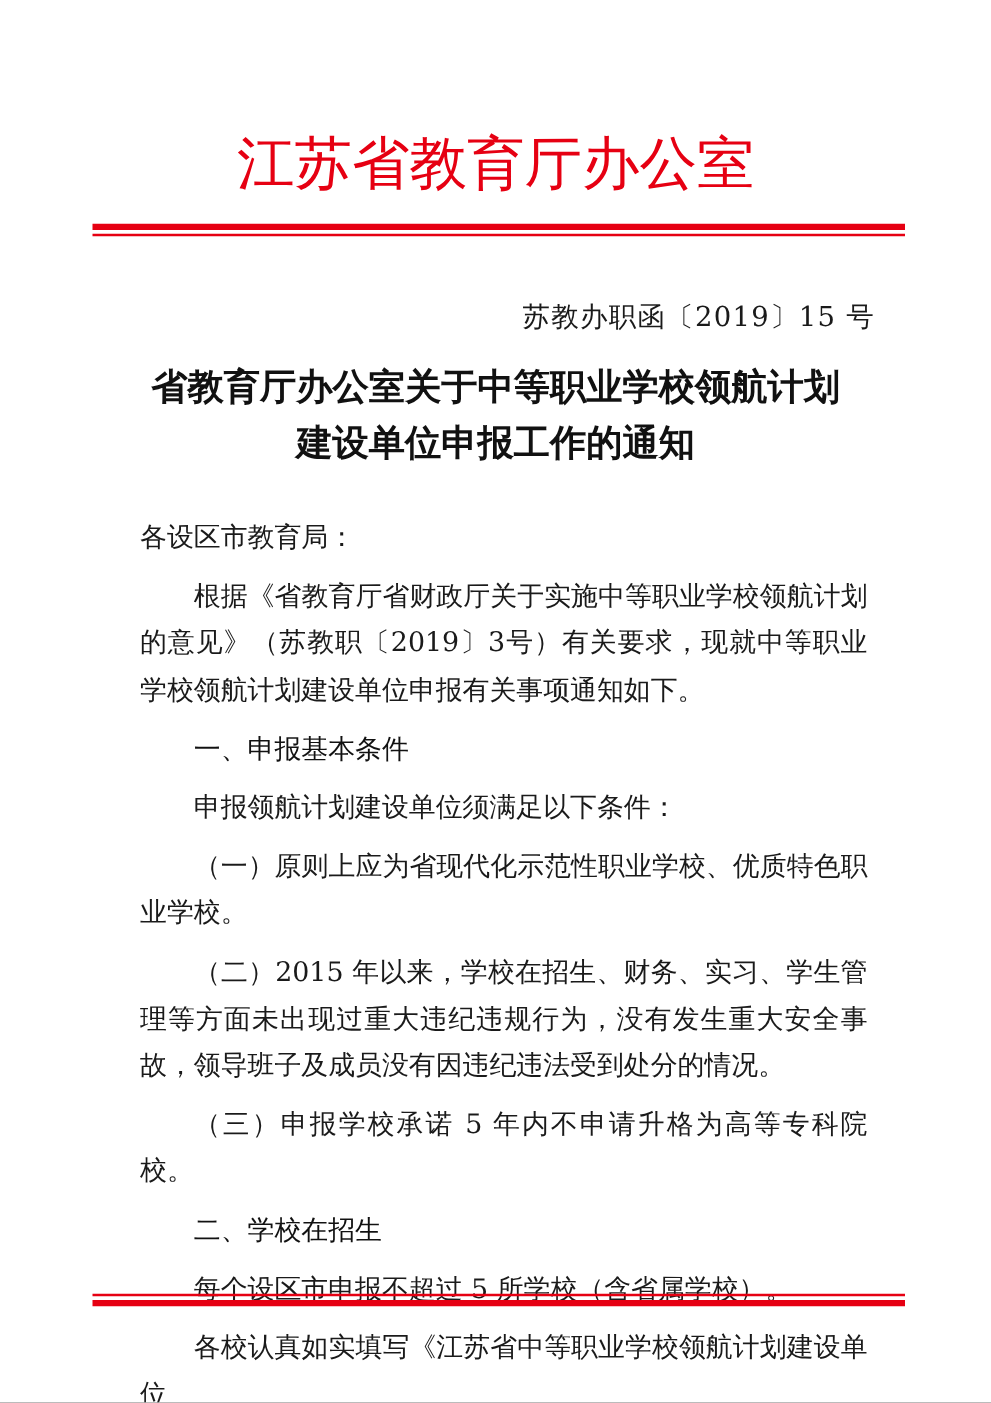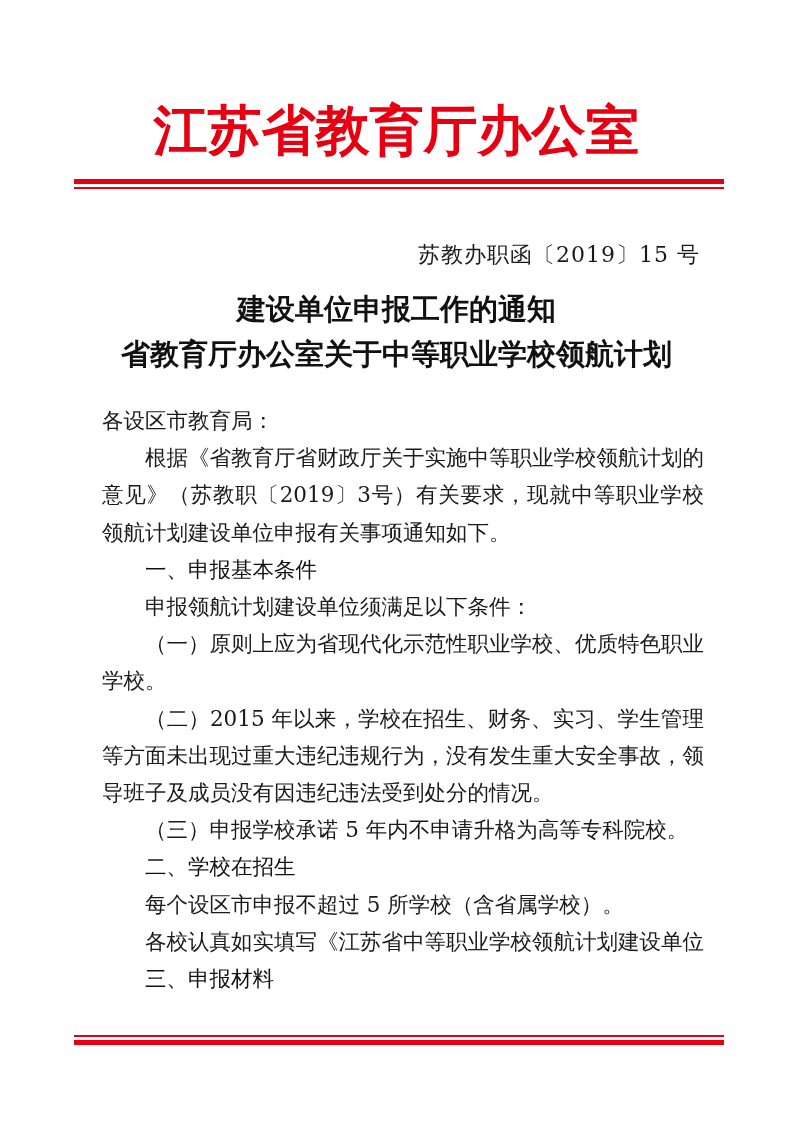--- a/index.html
+++ b/index.html
@@ -14,22 +14,22 @@
     font-family: "DejaVu Serif", "Liberation Serif", serif;
     color: #1a1a1a;
   }
   .letterhead {
     position: absolute;
     top: 94px;
     left: 0;
     width: 100%;
     text-align: center;
     font-family: "DejaVu Serif", "Liberation Serif", serif;
-    font-weight: bold;
-    font-size: 54px;
+    font-weight: normal;
+    font-size: 46px;
     line-height: 72px;
     color: #e60012;
     letter-spacing: 0px;
     white-space: nowrap;
   }
   .rule-top {
     position: absolute;
     top: 179px;
     left: 74px;
     width: 650px;
@@ -62,21 +62,21 @@
   .body-text {
     position: absolute;
     top: 402px;
     left: 102px;
     width: 602px;
     font-size: 21.5px;
     line-height: 37.2px;
     text-align: justify;
     color: #1a1a1a;
   }
-  .body-text p { margin: 0; }
+  .body-text p { margin: 10px; }
   .indent { text-indent: 2em; }
   .heading {
     font-family: "DejaVu Sans", "Liberation Sans", sans-serif;
     font-weight: normal;
     color: #111;
   }
   .rule-bottom {
     position: absolute;
     top: 1035px;
     left: 74px;
@@ -95,22 +95,22 @@
 
   <div class="rule-top">
     <div class="thick"></div>
     <div class="gap"></div>
     <div class="thin"></div>
   </div>
 
   <div class="doc-number">苏教办职函〔2019〕15 号</div>
 
   <div class="doc-title">
+    <div>省教育厅办公室关于中等职业学校领航计划</div>
     <div>建设单位申报工作的通知</div>
-    <div>省教育厅办公室关于中等职业学校领航计划</div>
   </div>
 
   <div class="body-text">
     <p>各设区市教育局：</p>
     <p class="indent">根据《省教育厅省财政厅关于实施中等职业学校领航计划的意见》（苏教职〔2019〕3号）有关要求，现就中等职业学校领航计划建设单位申报有关事项通知如下。</p>
     <p class="indent heading">一、申报基本条件</p>
     <p class="indent">申报领航计划建设单位须满足以下条件：</p>
     <p class="indent">（一）原则上应为省现代化示范性职业学校、优质特色职业学校。</p>
     <p class="indent">（二）2015 年以来，学校在招生、财务、实习、学生管理等方面未出现过重大违纪违规行为，没有发生重大安全事故，领导班子及成员没有因违纪违法受到处分的情况。</p>
     <p class="indent">（三）申报学校承诺 5 年内不申请升格为高等专科院校。</p>

